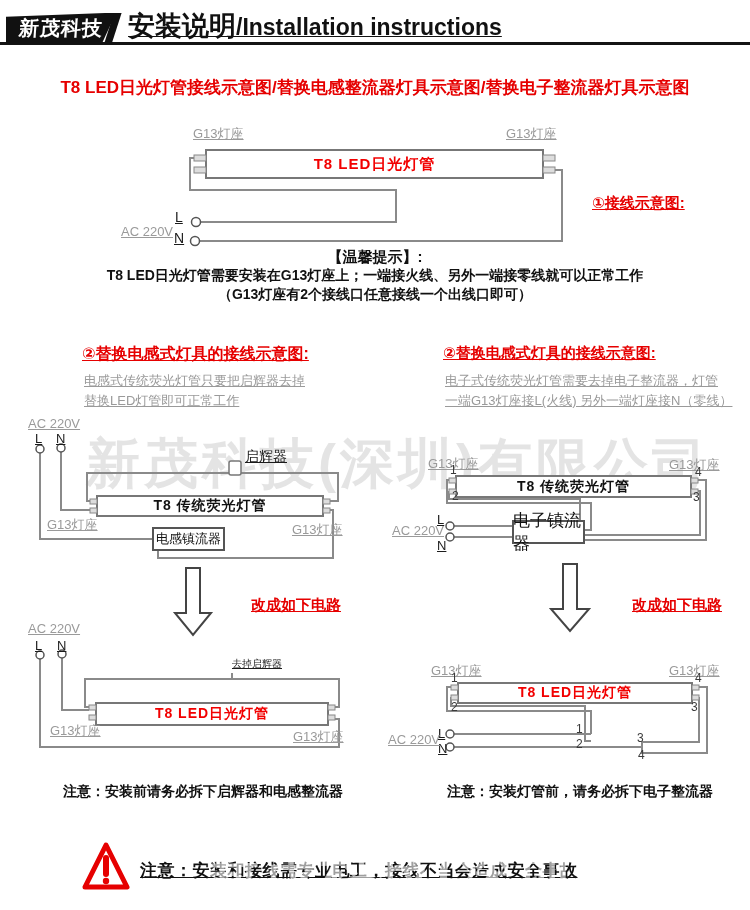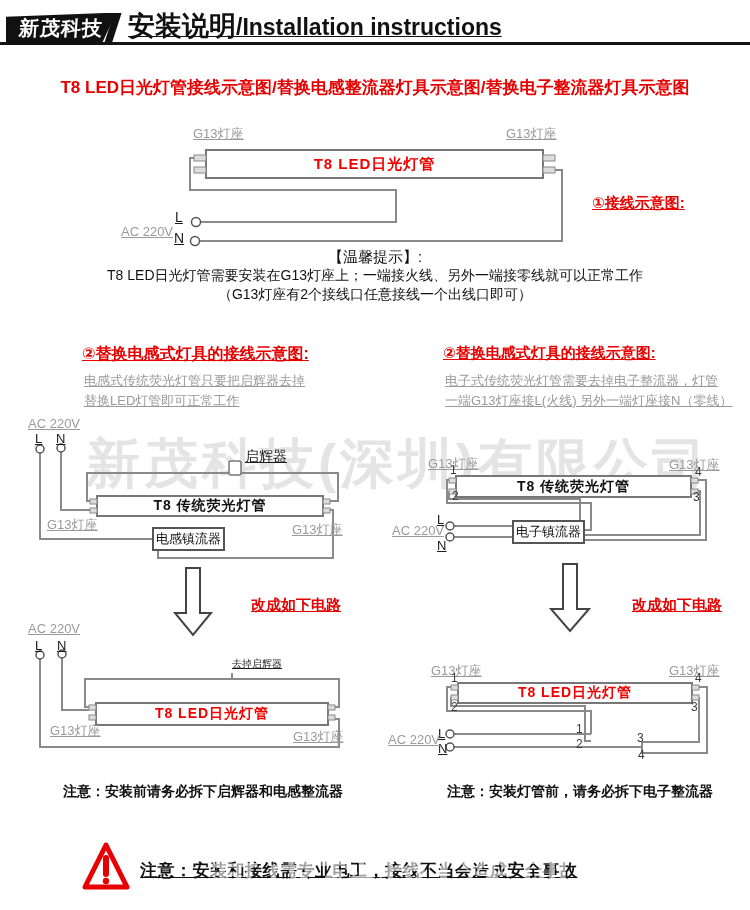--- a/index.html
+++ b/index.html
@@ -22,21 +22,21 @@
   #wm-bottom{left:205px;top:836px;color:rgba(255,255,255,0.60);z-index:5;pointer-events:none;}
   #logo{position:absolute;left:6px;top:13px;width:110px;height:31px;background:#111;
         clip-path:polygon(0 12%,90% 0,100% 0,87% 100%,0 100%);z-index:2;
         display:flex;align-items:center;justify-content:center;}
   #logo span{color:#fff;font-size:20px;font-weight:bold;transform:skewX(-4deg);letter-spacing:1px;}
   #logo-sliver{position:absolute;left:104px;top:13px;width:20px;height:31px;background:#111;
         clip-path:polygon(50% 0,88% 0,38% 100%,0 100%);z-index:2;}
   #headrule{position:absolute;left:0;top:42px;width:750px;height:3px;background:#141414;z-index:1;}
   #main-title{position:absolute;left:0;top:76px;width:750px;text-align:center;
         font-size:17px;font-weight:bold;color:#e60000;z-index:2;}
-  .tips{position:absolute;left:0;width:750px;text-align:center;font-weight:normal;color:#111;z-index:2;}
+  .tips{position:absolute;left:0;width:750px;text-align:center;font-weight:bold;color:#111;z-index:2;}
   .note{position:absolute;font-size:14px;font-weight:bold;color:#111;z-index:2;white-space:nowrap;}
 </style>
 </head>
 <body>
 
 <div id="page">
 
   <div id="wm-mid" class="wm">新茂科技(深圳)有限公司</div>
 
   <div id="logo">
@@ -192,21 +192,21 @@
   <span class="abs gl z2" style="left:428px;top:455px;">G13灯座</span>
   <span class="abs gl z2" style="left:669px;top:456px;">G13灯座</span>
   <span class="abs pinlbl abs" style="left:450px;top:463px;">1</span>
   <span class="abs pinlbl" style="left:695px;top:465px;">4</span>
   <span class="abs pinlbl" style="left:452px;top:489px;">2</span>
   <span class="abs pinlbl" style="left:693px;top:490px;">3</span>
   <div class="tubetext" style="left:456px;top:476px;width:235px;height:21px;font-size:14px;color:#111;">T8 传统荧光灯管</div>
   <span class="abs bk z2" style="left:437px;top:512px;">L</span>
   <span class="abs bk z2" style="left:437px;top:538px;">N</span>
   <span class="abs gl z2" style="left:392px;top:523px;">AC 220V</span>
-  <div class="boxtext" style="left:513px;top:521px;width:71px;height:22px;font-size:13px;color:#111;font-weight:normal;">电子镇流器</div>
+  <div class="boxtext" style="left:513px;top:521px;width:71px;height:22px;font-size:17px;color:#111;font-weight:normal;">电子镇流器</div>
 
   <span class="abs redb z2" style="left:588px;top:596px;font-size:15px;">改成如下电路</span>
 
   <span class="abs gl z2" style="left:431px;top:662px;">G13灯座</span>
   <span class="abs gl z2" style="left:669px;top:662px;">G13灯座</span>
   <span class="abs pinlbl" style="left:451px;top:671px;">1</span>
   <span class="abs pinlbl" style="left:695px;top:671px;">4</span>
   <span class="abs pinlbl" style="left:451px;top:700px;">2</span>
   <span class="abs pinlbl" style="left:691px;top:700px;">3</span>
   <div class="tubetext" style="left:458px;top:683px;width:234px;height:20px;font-size:14px;color:#f20000;">T8 LED日光灯管</div>

